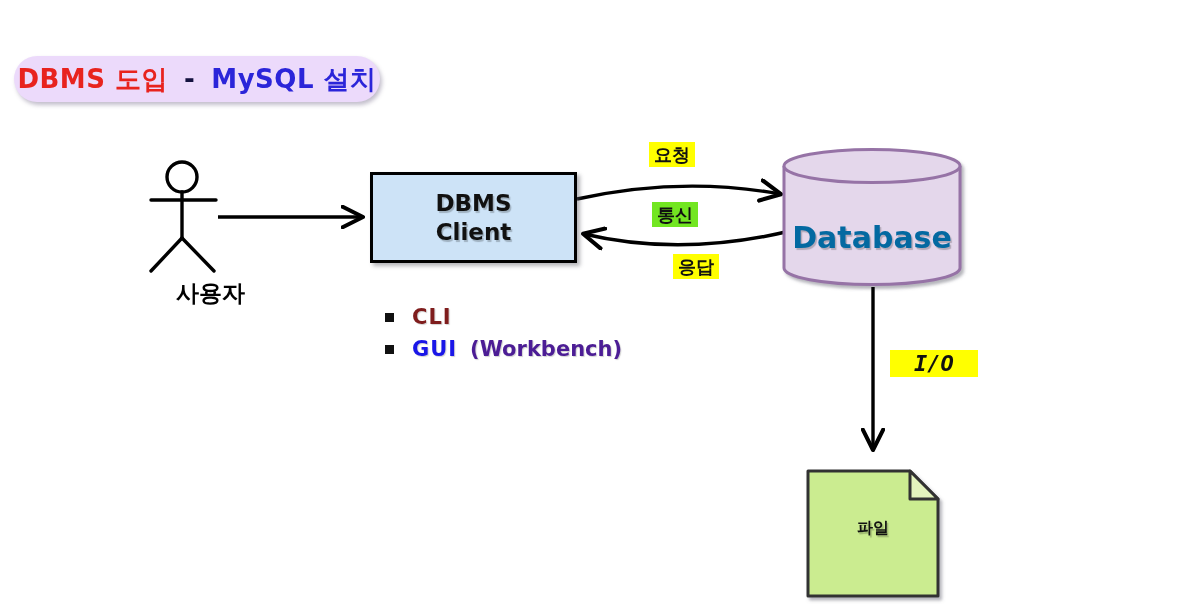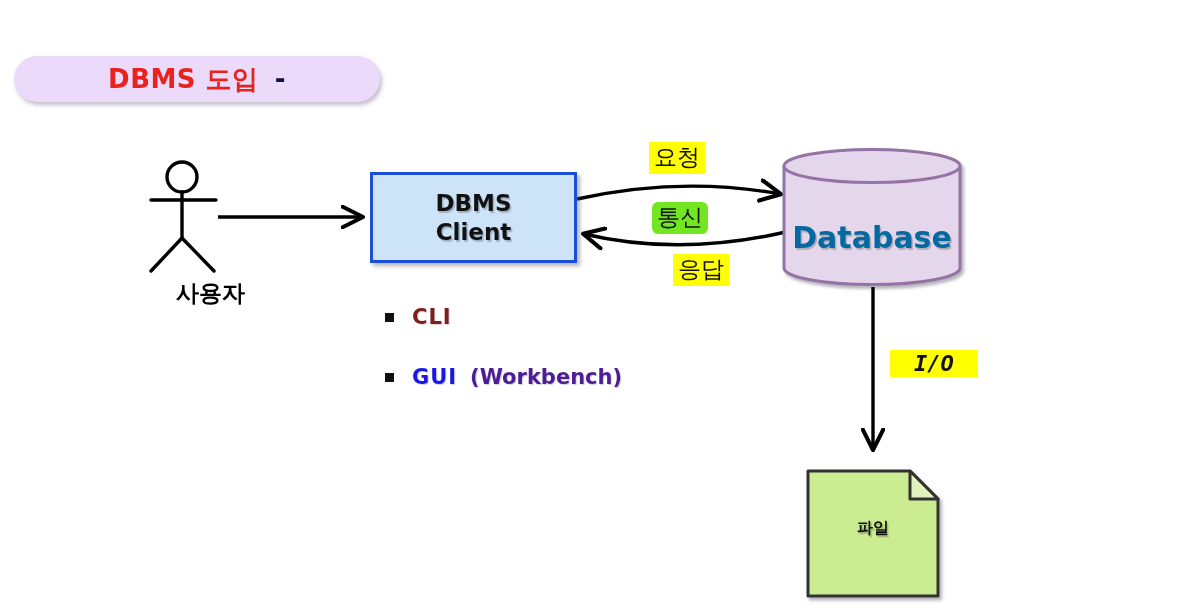--- a/index.html
+++ b/index.html
@@ -24,58 +24,58 @@
 
   
   .actor-label{
     left:125px;top:278px;width:120px;text-align:right;
     font-size:23px;font-weight:bold;color:#000;
   }
 
   
   .client-box{
     left:370px;top:172px;width:207px;height:91px;box-sizing:border-box;
-    background:#cde3f7;border:3px solid #1d4ed8;
+    background:#cde3f7;border:3px solid #000000;
     box-shadow:3px 3px 4px rgba(90,90,100,.45);
     display:flex;flex-direction:column;align-items:center;justify-content:center;
     font-size:23px;font-weight:bold;color:#111;line-height:1.25;
     text-shadow:1.5px 1.5px 1px rgba(0,0,0,.22);
   }
 
   
   .db-label{
     left:792px;top:220px;width:160px;text-align:center;
     font-size:30px;font-weight:bold;color:#0369a1;
     text-shadow:1.5px 1.5px 1px rgba(0,0,0,.22);
   }
   .file-label{
     left:813px;top:518px;width:120px;text-align:center;
     font-size:16px;font-weight:bold;color:#111;
     text-shadow:1.5px 1.5px 1px rgba(0,0,0,.22);
   }
 
   
   .hl{
-    padding:1px 5px;font-size:23px;font-weight:normal;color:#111;line-height:1.3;
+    padding:1px 5px;font-size:18px;font-weight:bold;color:#111;line-height:1.3;
   }
   .hl-yellow{background:#ffff00;}
-  .hl-green{background:#72e621;border-radius:6px;}
+  .hl-green{background:#72e621;}
   .lbl-request{left:649px;top:142px;}
   .lbl-comm{left:652px;top:202px;}
   .lbl-response{left:649px;top:254px;margin-left:24px;}
   .lbl-io{
     left:890px;top:350px;background:#ffff00;padding:1px 24px;
     font-family:"DejaVu Sans Mono","Liberation Mono",monospace;
     font-style:italic;font-weight:bold;font-size:22px;color:#111;
   }
 
   
   .bullet-list{left:385px;top:303px;}
   .bullet-row{display:flex;align-items:center;height:28px;}
-  .bullet-row + .bullet-row{margin-top:32px;}
+  .bullet-row + .bullet-row{margin-top:4px;}
   .bullet-sq{width:9px;height:9px;background:#111;margin-right:18px;flex:none;}
   .bullet-term{font-size:21px;font-weight:bold;letter-spacing:1px;
     text-shadow:1px 1px 1px rgba(0,0,0,.18);}
   .term-cli{color:#7f1d1d;}
   .term-gui{color:#1a16e8;}
   .bullet-suffix{font-size:21px;font-weight:bold;color:#4c1d95;margin-left:13px;
     text-shadow:1px 1px 1px rgba(0,0,0,.18);}
 </style>
 </head>
 <body>
@@ -115,20 +115,21 @@
 
     <g filter="url(#ds)" stroke="#333" stroke-width="3" stroke-linejoin="round">
       <path d="M808,471 H910 L938,499 V596 H808 Z" fill="#cbec90"></path>
       <path d="M910,471 V499 H938 Z" fill="#e3f3bd"></path>
     </g>
   </svg>
 
   <div class="abs title-pill">
     <span class="title-part1">DBMS 도입</span>
     <span class="title-sep">-</span>
+    <span class="title-part2">MySQL 설치</span>
   </div>
 
   <div class="abs actor-label">사용자</div>
 
   <div class="abs client-box">
     <span>DBMS</span>
     <span>Client</span>
   </div>
 
   <div class="abs hl hl-yellow lbl-request">요청</div>

